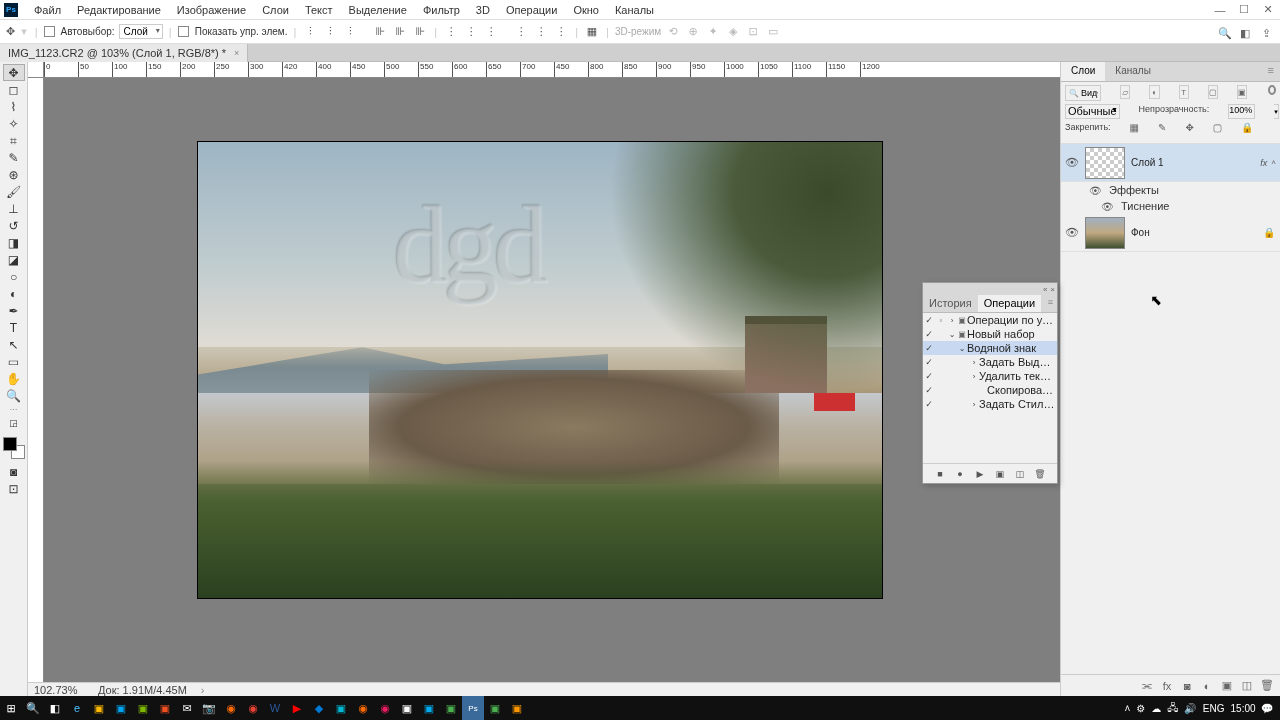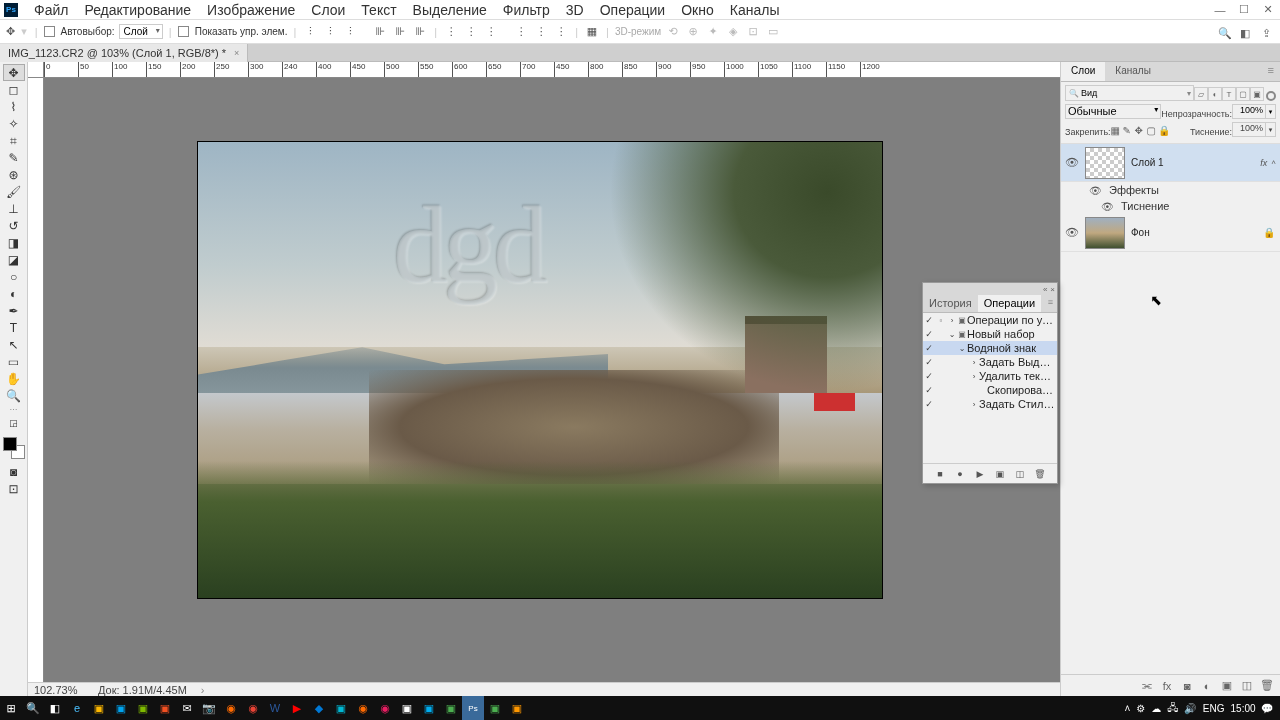--- a/index.html
+++ b/index.html
@@ -1,19 +1,19 @@
 <!DOCTYPE html>
 <html><head>
 <meta charset="utf-8">
 <style>
 *{box-sizing:border-box;margin:0;padding:0;font-family:"Segoe UI",Tahoma,sans-serif;font-size:11px;user-select:none}
 body{width:1280px;height:720px;overflow:hidden;background:#f0f0f0;position:relative}
 .menubar{height:20px;background:#fff;display:flex;align-items:center;padding-left:4px;border-bottom:1px solid #ddd}
 .menubar .logo{width:14px;height:14px;background:#001e36;color:#31a8ff;display:flex;align-items:center;justify-content:center;font-weight:bold;font-size:8px;margin-right:8px}
-.menubar .menu{padding:2px 8px;cursor:default;font-size:14px;color:#333}
+.menubar .menu{padding:2px 8px;cursor:default;font-size:11px;color:#333}
 .menubar .winctl{margin-left:auto;display:flex}
 .menubar .winctl div{width:24px;height:20px;display:flex;align-items:center;justify-content:center;color:#666;font-size:11px}
 .optbar{height:24px;background:#fff;border-bottom:1px solid #ddd;display:flex;align-items:center;padding:0 6px;gap:4px}
 .optbar .icon,.optbar .sep{color:#555;font-size:11px}
 .optbar .sep{color:#ccc;margin:0 2px}
 .optbar .chk{width:11px;height:11px;border:1px solid #888;display:inline-block;margin-right:2px}
 .optbar .sel{border:1px solid #ccc;padding:1px 14px 1px 4px;font-size:10px;position:relative}
 .optbar .sel::after{content:"▾";position:absolute;right:2px;font-size:8px;color:#666}
 .optbar .lbl{font-size:10px;color:#333}
 .optbar .tbtn{width:16px;height:16px;display:flex;align-items:center;justify-content:center;color:#555}
@@ -43,21 +43,21 @@
 .canvas .rock{position:absolute;top:50%;left:25%;right:15%;height:25%;background:radial-gradient(ellipse,#8a7a60 0%,#6a5a48 60%,transparent 100%)}
 .canvas .hut{position:absolute;top:40%;right:8%;width:12%;height:15%;background:#8a7060;box-shadow:0 -8px 0 #5a4838}
 .canvas .sign{position:absolute;top:55%;right:4%;width:6%;height:4%;background:#cc3030}
 .watermark{position:absolute;top:40px;left:195px;font-family:Georgia,serif;font-size:110px;color:rgba(200,210,215,.45);text-shadow:1px 1px 2px rgba(255,255,255,.3),-1px -1px 2px rgba(0,0,0,.2);letter-spacing:-5px}
 .panels{width:220px;background:#f0f0f0;border-left:1px solid #ccc;display:flex;flex-direction:column}
 .panel-tabs{height:20px;display:flex;background:#d8d8d8;border-bottom:1px solid #bbb}
 .panel-tabs .ptab{padding:3px 10px;font-size:10px;color:#555}
 .panel-tabs .ptab.active{background:#f0f0f0;color:#000}
 .panel-tabs .pmenu{margin-left:auto;padding:2px 6px;color:#888}
 .layers-opts{padding:3px 4px;border-bottom:1px solid #ddd}
-.layers-opts .row{display:flex;align-items:flex-end;gap:0;margin-bottom:3px}
+.layers-opts .row{display:flex;align-items:flex-start;gap:19px;margin-bottom:3px}
 .layers-opts .search{flex:1;border:1px solid #ccc;height:16px;font-size:9px;padding:0 3px;display:flex;align-items:center;position:relative}
 .layers-opts .search::before{content:"🔍";font-size:8px;margin-right:2px;opacity:.6}
 .layers-opts .search::after{content:"▾";position:absolute;right:2px;font-size:8px;color:#888}
 .layers-opts .fbtn{width:14px;height:14px;border:1px solid #ccc;font-size:8px;display:flex;align-items:center;justify-content:center;color:#666}
 .layers-opts .dot{width:10px;height:10px;border-radius:50%;border:2px solid #888;margin-left:2px}
 .layers-opts select,.layers-opts .drop{border:1px solid #ccc;font-size:9px;height:15px;padding:0 2px}
 .layers-opts .lbl{font-size:9px;color:#444}
 .layers-opts .val{border:1px solid #ccc;width:34px;height:15px;font-size:9px;text-align:right;padding-right:2px}
 .layers-opts .arr{border:1px solid #ccc;border-left:none;width:10px;height:15px;font-size:7px;display:flex;align-items:center;justify-content:center}
 .lock-row{display:flex;align-items:center;gap:6px;font-size:9px;color:#444}
@@ -212,21 +212,21 @@
   <div class="canvas-area">
     <div class="ruler-c"></div>
     <div class="ruler-h">
       <div class="tick">0</div>
         <div class="tick">50</div>
         <div class="tick">100</div>
         <div class="tick">150</div>
         <div class="tick">200</div>
         <div class="tick">250</div>
         <div class="tick">300</div>
-        <div class="tick">240</div>
+        <div class="tick">420</div>
         <div class="tick">400</div>
         <div class="tick">450</div>
         <div class="tick">500</div>
         <div class="tick">550</div>
         <div class="tick">600</div>
         <div class="tick">650</div>
         <div class="tick">700</div>
         <div class="tick">450</div>
         <div class="tick">800</div>
         <div class="tick">850</div>

